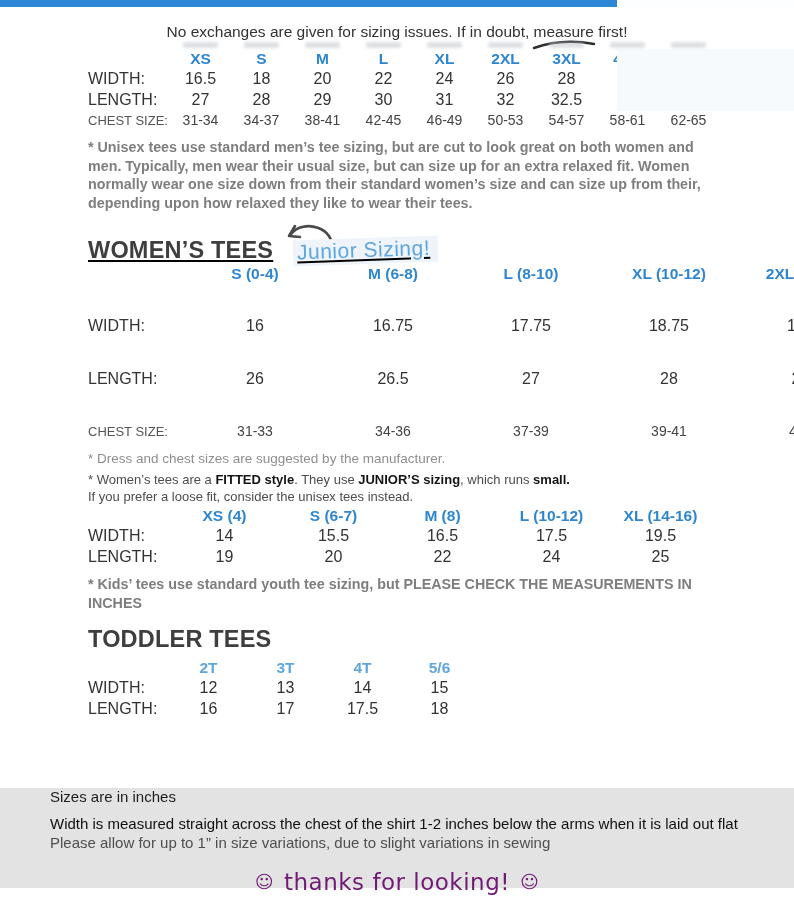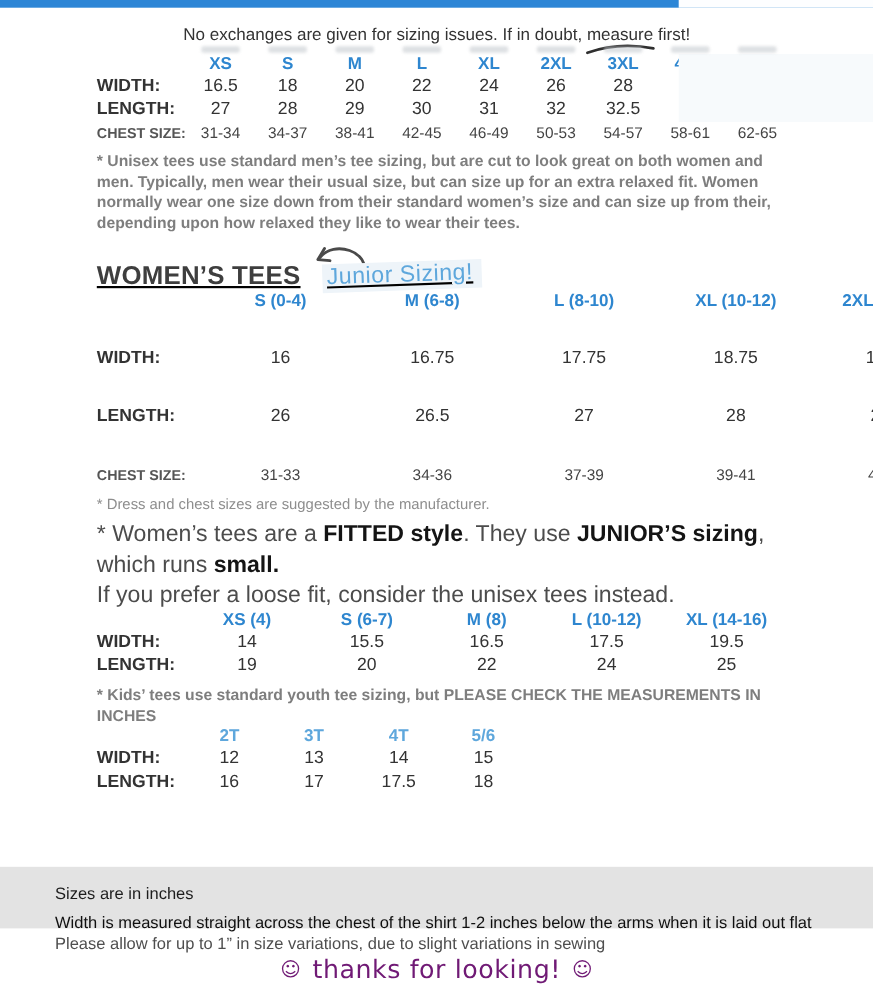--- a/index.html
+++ b/index.html
@@ -23,48 +23,48 @@
 
   h2{font-size:23.5px;font-weight:700;color:#3E3E3E;margin:14px 0 5px 0;letter-spacing:.2px;}
 
   
   .table{display:grid;}
   .t-unisex {grid-template-columns:82px repeat(9,61px);}
   .t-womens {grid-template-columns:82px repeat(5,106px);gap:32px;}
   .t-kids   {grid-template-columns:82px repeat(5,109px);}
   .t-toddler{grid-template-columns:82px repeat(4,77px);}
   .cell{height:21px;display:flex;align-items:center;justify-content:center;font-size:16px;color:#333;}
-  .cell.rl{justify-content:flex-start;font-weight:bold;}
+  .cell.rl{justify-content:flex-start;}
   .cell.th{color:var(--accent,#2E86CF);font-weight:700;height:19px;font-size:15.5px;}
   .cell.th.light{color:var(--light-blue,#5EA7DC);}
   .cell.sm{font-size:14px;color:#444;height:20px;}
   .cell.rl.sm{font-size:13px;color:#555;}
   .cell.gh{height:8px;}
   .ghost-bar{display:block;width:58%;height:6px;margin:0 auto;background:#c3c8cd;filter:blur(1.5px);opacity:.55;border-radius:2px;}
 
   
   .note{font-size:14.3px;color:#7E7E7E;line-height:1.3;max-width:640px;margin-top:8px;font-weight:bold;}
   .note + .note{margin-top:0;}
   .note-sm{font-size:13.5px;color:#8E8E8E;margin-top:10px;}
-  .note-fit{font-size:21px;color:#4C4C4C;line-height:1.3;margin-top:6px;max-width:665px;}
+  .note-fit{font-size:13px;color:#4C4C4C;line-height:1.3;margin-top:6px;max-width:665px;}
   .note-fit .b{font-weight:700;color:#141414;}
 
   
   .w-head{position:relative;margin-top:20px;height:32px;display:flex;align-items:flex-end;text-decoration:underline;}
   .w-head h2{margin:0;}
   .annotation{margin-left:20px;font-size:21px;color:var(--light-blue,#5EA7DC);
               transform:rotate(-2deg);background:#eef4f9;padding:0 8px 2px 4px;letter-spacing:.5px;}
   .arrow-svg{position:absolute;left:193px;top:-16px;}
 
   .mt-sec{margin-top:16px;}
   .mt-tod{margin-top:14px;}
 
   
-  .band{position:absolute;left:0;right:0;top:788px;height:56px;background:var(--band-bg,#E3E3E3);
-        padding:16px 20px 0 50px;box-sizing:border-box;}
+  .band{position:absolute;left:0;right:0;top:788px;height:100px;background:var(--band-bg,#E3E3E3);
+        padding:0 20px 0 50px;box-sizing:border-box;}
   .band-l1{font-size:15px;color:#1D1D1D;margin-bottom:10px;}
   .band-l2{font-size:15px;color:#101010;}
   .band-l3{font-size:15px;color:#4E4E4E;margin-top:2px;}
 
   .thanks{position:absolute;top:869px;left:0;right:0;text-align:center;font-size:23px;color:#701a75;
           font-family:"DejaVu Sans",sans-serif;letter-spacing:.5px;}
   .smiley{font-size:18px;position:relative;top:-2px;margin:0 10px;}
 </style>
 </head>
 <body>
@@ -208,20 +208,21 @@
         <div class="cell v">19.5</div>
         <div class="cell rl">LENGTH:</div>
         <div class="cell v">19</div>
         <div class="cell v">20</div>
         <div class="cell v">22</div>
         <div class="cell v">24</div>
         <div class="cell v">25</div>
       </div>
     <div class="note">* Kids’ tees use standard youth tee sizing, but PLEASE CHECK THE MEASUREMENTS IN INCHES</div>
 
+    <h2 class="mt-tod">TODDLER TEES</h2>
     <div class="table t-toddler">
         <div class="cell th"></div>
         <div class="cell th light">2T</div>
         <div class="cell th light">3T</div>
         <div class="cell th light">4T</div>
         <div class="cell th light">5/6</div>
         <div class="cell rl">WIDTH:</div>
         <div class="cell v">12</div>
         <div class="cell v">13</div>
         <div class="cell v">14</div>

